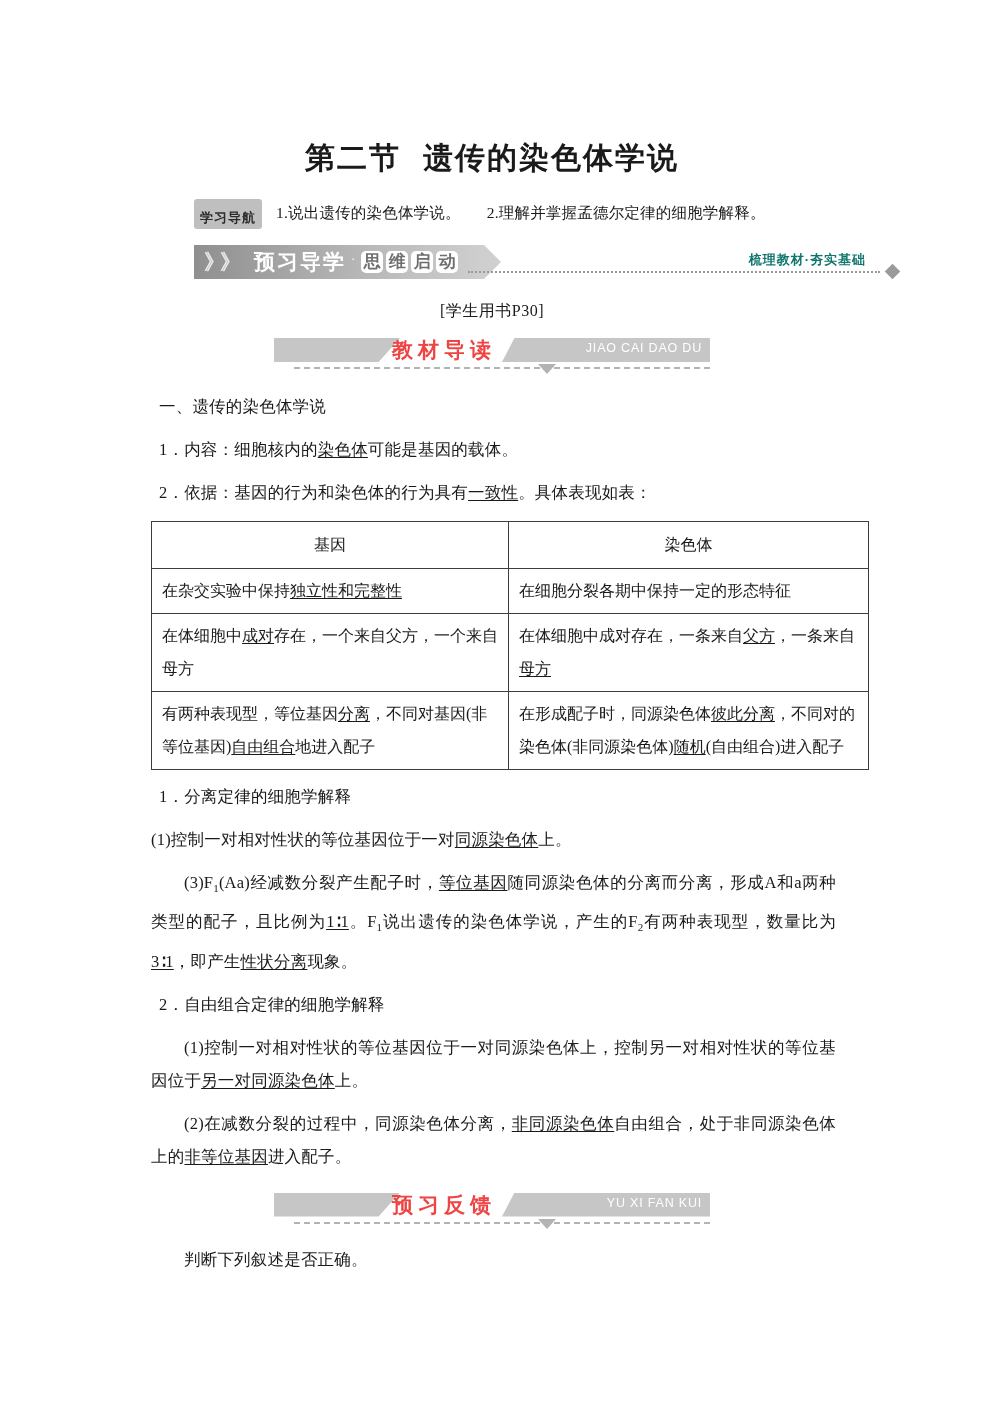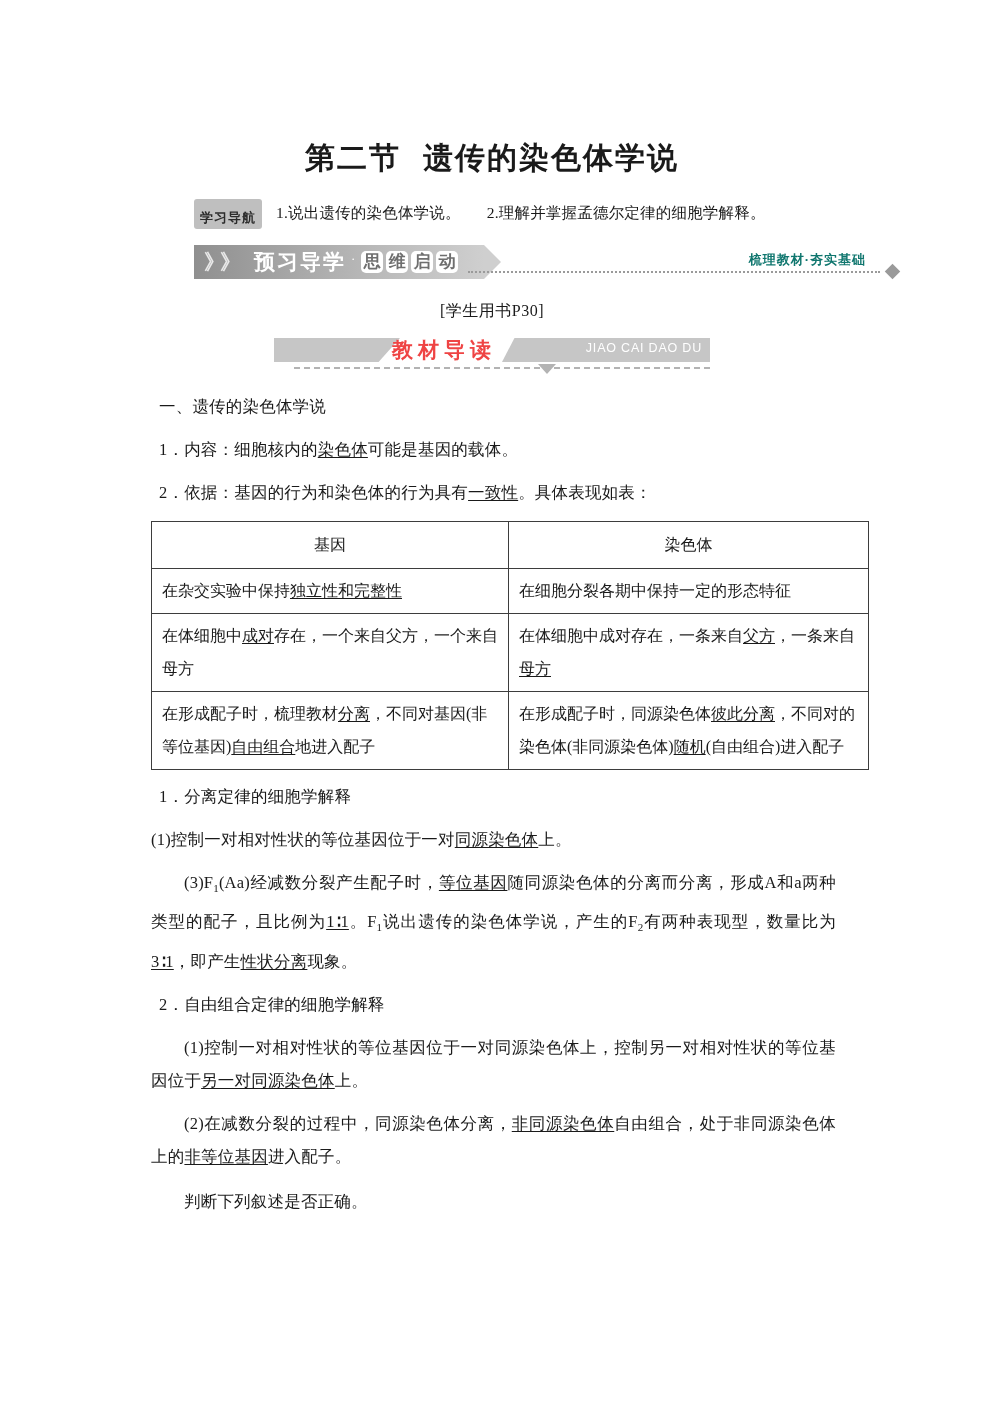--- a/index.html
+++ b/index.html
@@ -297,21 +297,21 @@
       <tbody id="cmp-body">
           <tr>
             <td><span>在杂交实验中保持</span><u class="ul">独立性和完整性</u></td>
             <td><span>在细胞分裂各期中保持一定的形态特征</span></td>
           </tr>
           <tr>
             <td><span>在体细胞中</span><u class="ul">成对</u><span>存在，一个来自父方，一个来自母方</span></td>
             <td><span>在体细胞中成对存在，一条来自</span><u class="ul">父方</u><span>，一条来自</span><u class="ul">母方</u></td>
           </tr>
           <tr>
-            <td><span>在形成配子时，梳理教材</span><u class="ul">分离</u><span>，不同对基因(非等位基因)</span><u class="ul">自由组合</u><span>地进入配子</span></td>
+            <td><span>有两种表现型，等位基因</span><u class="ul">分离</u><span>，不同对基因(非等位基因)</span><u class="ul">自由组合</u><span>地进入配子</span></td>
             <td><span>在形成配子时，同源染色体</span><u class="ul">彼此分离</u><span>，不同对的染色体(非同源染色体)</span><u class="ul">随机</u><span>(自由组合)进入配子</span></td>
           </tr>
         </tbody>
     </table>
 
 
     <p class="b num">1．分离定律的细胞学解释</p>
 
     <p class="b para"><span>(1)控制一对相对性状的等位基因位于一对</span><u class="ul">同源染色体</u><span>上。</span></p>
 
@@ -319,19 +319,27 @@
     <p class="b para indent"><span>(3)F</span><span class="sub">1</span><span>(Aa)经减数分裂产生配子时，</span><u class="ul">等位基因</u><span>随同源染色体的分离而分离，形成A和a两种类型的配子，且比例为</span><u class="ul">1∶1</u><span>。F</span><span class="sub">1</span><span>说出遗传的染色体学说，产生的F</span><span class="sub">2</span><span>有两种表现型，数量比为</span><u class="ul">3∶1</u><span>，即产生</span><u class="ul">性状分离</u><span>现象。</span></p>
 
     <p class="b num">2．自由组合定律的细胞学解释</p>
 
     <p class="b para indent"><span>(1)控制一对相对性状的等位基因位于一对同源染色体上，控制另一对相对性状的等位基因位于</span><u class="ul">另一对同源染色体</u><span>上。</span></p>
 
     <p class="b para indent"><span>(2)在减数分裂的过程中，同源染色体分离，</span><u class="ul">非同源染色体</u><span>自由组合，处于非同源染色体上的</span><u class="ul">非等位基因</u><span>进入配子。</span></p>
 
   </div>
 
+  <div class="sub-banner" style="margin-top:18px;">
+    <div class="sb-block"></div>
+    <div class="sb-title">预习反馈</div>
+    <div class="sb-block2"></div>
+    <div class="sb-pinyin">YU XI FAN KUI</div>
+    <div class="sb-dash"></div>
+    <div class="sb-caret"></div>
+  </div>
 
   <div class="content" style="margin-top:12px;">
     <p class="b indent">判断下列叙述是否正确。</p>
 
   </div>
 
 </div>
 
 </body></html>

